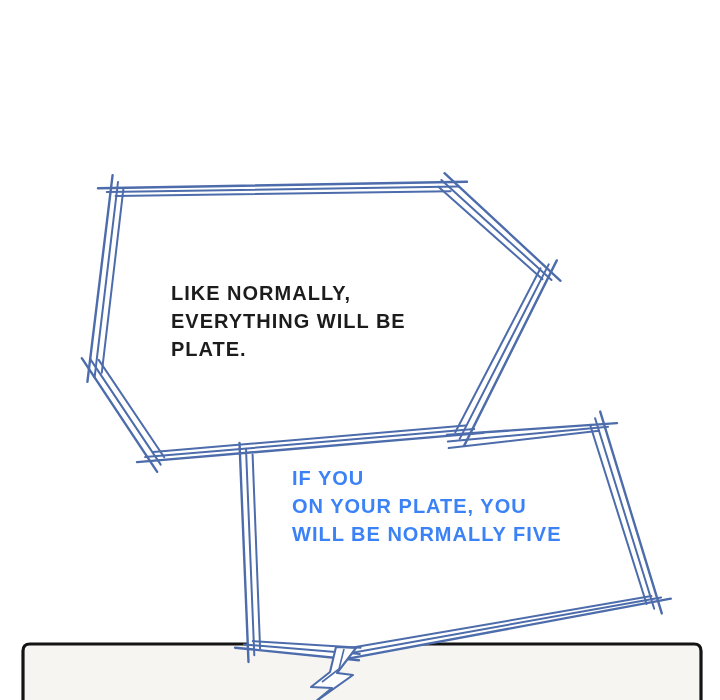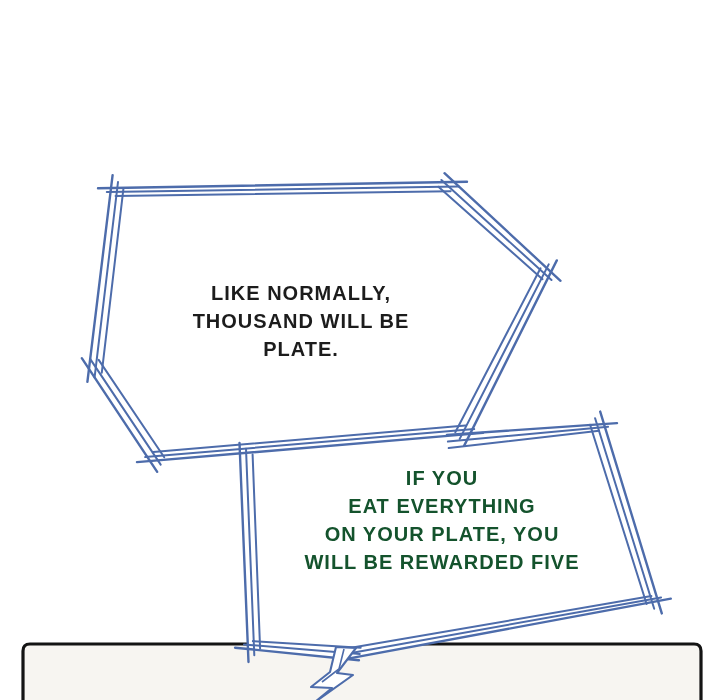--- a/index.html
+++ b/index.html
@@ -2,21 +2,21 @@
 <html><head>
 <meta charset="utf-8">
 <style>
   html,body{margin:0;padding:0;background:#ffffff;}
   .stage{
     position:relative;width:720px;height:700px;background:#ffffff;
     overflow:hidden;font-family:"Liberation Sans",sans-serif;
   }
   .art{position:absolute;left:0;top:0;width:720px;height:700px;}
   .speech{
-    position:absolute;text-align:center;color:#1c1c1c;
+    position:absolute;text-align:left;color:#1c1c1c;
     font-weight:700;font-size:20px;line-height:28px;letter-spacing:1px;
   }
   .speech .line{display:block;white-space:nowrap;}
   .speech-1{left:171px;top:279px;width:260px;}
   .speech-2{left:292px;top:464px;width:300px;}
 </style>
 </head>
 <body>
 
 <div class="stage">
@@ -68,24 +68,23 @@
       </g>
       <g>
         <polygon points="336,647 330,672 311,687 332,688 315,702 353,675 337,673 356,648" fill="#ffffff" stroke="none"></polygon>
         <polygon points="336,647 330,672 311,687 332,688 315,702 353,675 337,673 356,648" fill="none" stroke="#4d6cab" stroke-width="2.1" stroke-linejoin="round"></polygon>
         <polyline points="344,649 339,669 322,682" fill="none" stroke="#4d6cab" stroke-width="1.6"></polyline>
       </g>
     </svg>
 
   <div class="speech speech-1" style="color: rgb(28, 28, 28);">
     <span class="line">LIKE NORMALLY,</span>
-    <span class="line">THOUSAND WILL BE</span>
+    <span class="line">EVERYTHING WILL BE</span>
     <span class="line">PLATE.</span>
   </div>
 
-  <div class="speech speech-2" style="color: #14532d;">
+  <div class="speech speech-2" style="color: #3b82f6;">
     <span class="line">IF YOU</span>
-    <span class="line">EAT EVERYTHING</span>
     <span class="line">ON YOUR PLATE, YOU</span>
-    <span class="line">WILL BE REWARDED FIVE</span>
+    <span class="line">WILL BE NORMALLY FIVE</span>
   </div>
 
 </div>
 
 </body></html>

